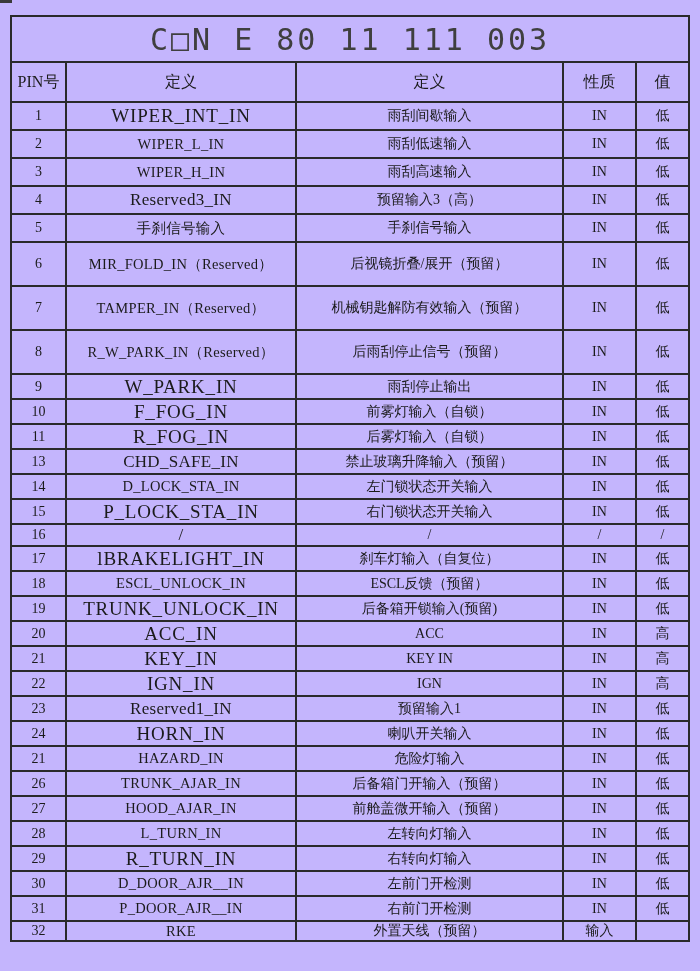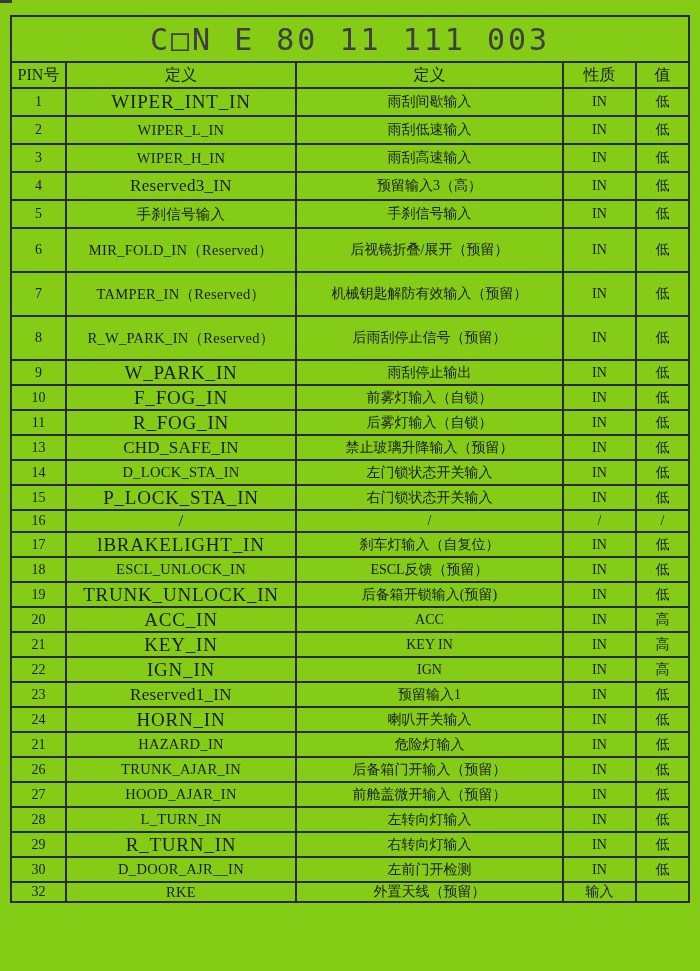--- a/index.html
+++ b/index.html
@@ -4,21 +4,21 @@
 <style>
   html, body {
     margin: 0;
     padding: 0;
     background: #ffffff;
   }
   .page {
     position: relative;
     width: 700px;
     height: 971px;
-    background: #84cc16;
+    background: #c4b5fd;
     overflow: hidden;
     font-family: "Liberation Serif", "DejaVu Serif", serif;
     color: #1b1b1b;
   }
   .scan-artifact {
     position: absolute;
     left: 0;
     top: 0;
     width: 12px;
     height: 3px;
@@ -42,21 +42,21 @@
     font-weight: normal;
   }
   tr.title-row { height: 46px; }
   .title-cell {
     font-family: "DejaVu Sans Mono", monospace;
     font-size: 30px;
     letter-spacing: 3px;
     color: #3f3f3f;
     font-weight: normal;
   }
-  tr.header-row { height: 26px; }
+  tr.header-row { height: 40px; }
   tr.header-row th { font-size: 16px; }
   
   tr.h-a { height: 28px; }
   tr.h-n { height: 25px; }
   tr.h-t { height: 44px; }
   tr.h-s { height: 20px; }
   
   td.c-pin { font-size: 14px; }
   td.c-en  { letter-spacing: 0.3px; }
   td.c-en.sz-lg { font-size: 19px; letter-spacing: 0.8px; margin-left: 24px; }
@@ -289,20 +289,27 @@
           <td class="c-dir">IN</td>
           <td class="c-val">低</td>
         </tr>
         <tr class="h-n">
           <td class="c-pin">30</td>
           <td class="c-en sz-md">D_DOOR_AJR__IN</td>
           <td class="c-cn">左前门开检测</td>
           <td class="c-dir">IN</td>
           <td class="c-val">低</td>
         </tr>
+        <tr class="h-n">
+          <td class="c-pin">31</td>
+          <td class="c-en sz-md">P_DOOR_AJR__IN</td>
+          <td class="c-cn">右前门开检测</td>
+          <td class="c-dir">IN</td>
+          <td class="c-val">低</td>
+        </tr>
         <tr class="h-s">
           <td class="c-pin">32</td>
           <td class="c-en sz-md">RKE</td>
           <td class="c-cn">外置天线（预留）</td>
           <td class="c-dir">输入</td>
           <td class="c-val"></td>
         </tr>
       </tbody>
   </table>
 </div>

